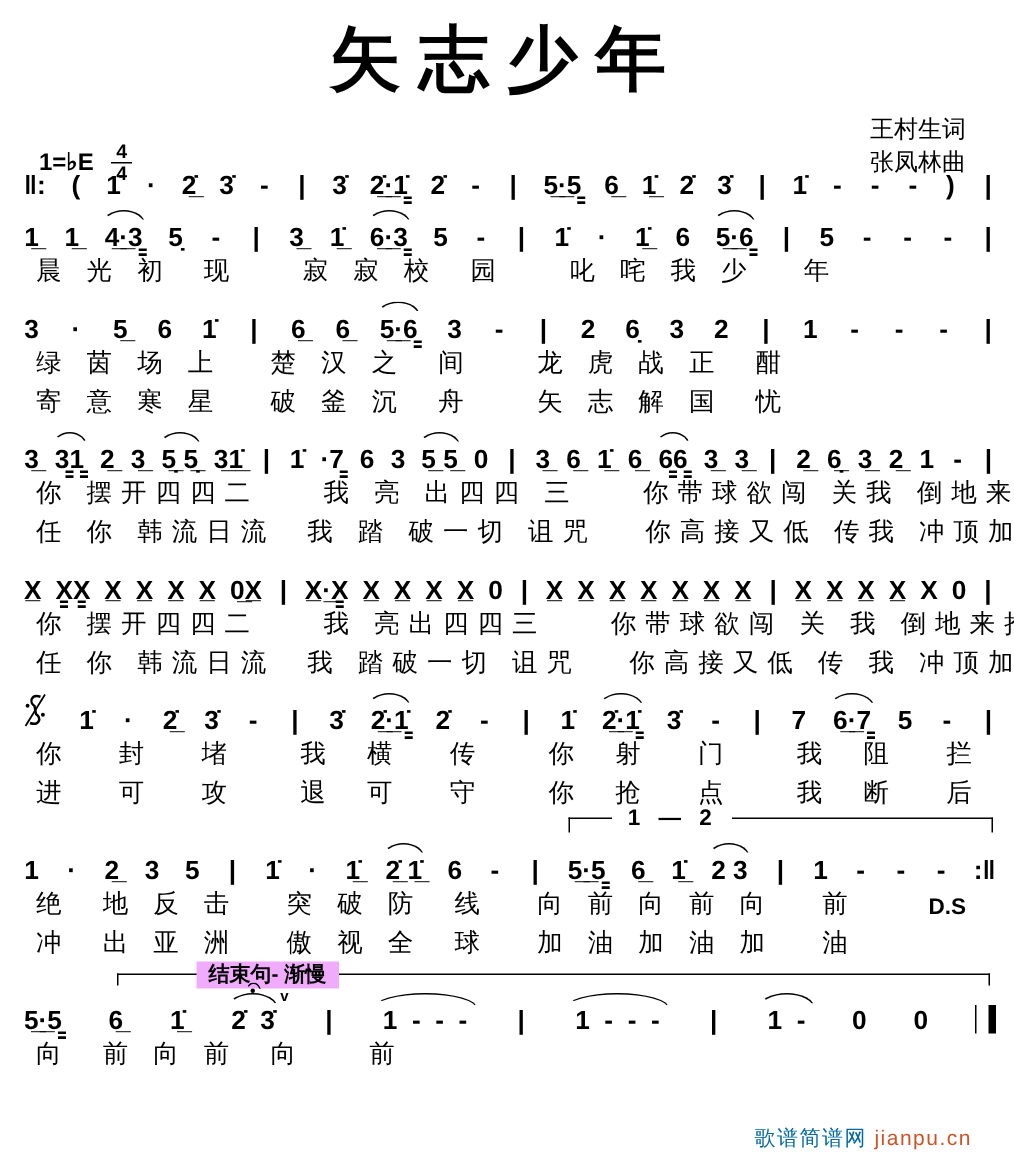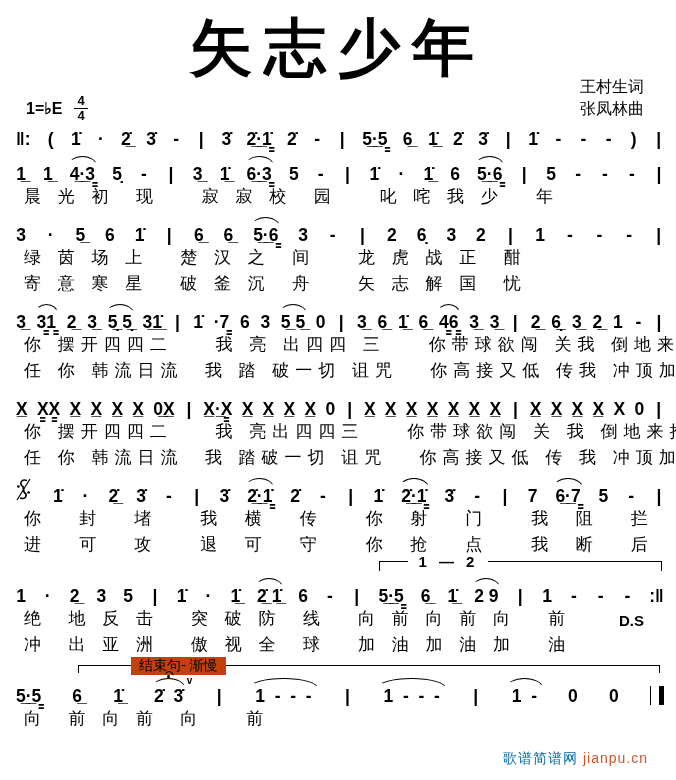--- a/index.html
+++ b/index.html
@@ -1,18 +1,18 @@
 <!DOCTYPE html>
 <html><head>
 <meta charset="utf-8">
 <style>
   html,body{margin:0;padding:0;background:#e8e8e8;}
   .sheet{position:relative;width:676px;height:780px;background:#ffffff;margin:0 auto;
          font-family:"Liberation Sans",sans-serif;color:#000;overflow:hidden;}
-  .title{margin:14px 0 0;text-align:center;font-size:62px;font-weight:900;letter-spacing:12px;
+  .title{margin:14px 0 0;text-align:center;font-size:47px;font-weight:900;letter-spacing:12px;
          font-family:"DejaVu Serif",serif;line-height:1.1;}
   .credits{position:absolute;top:76px;right:32px;font-size:16px;line-height:1.4;text-align:left;}
   .keysig{position:absolute;top:94px;left:26px;font-size:16px;font-weight:bold;display:flex;gap:12px;align-items:center;}
   .frac{display:inline-flex;flex-direction:column;font-size:13px;line-height:1.05;text-align:center;font-weight:bold;}
   .frac .top{border-bottom:1.3px solid #000;padding:0 3px;}
   #score{margin:34px 8px 0 12px;}
   .system{position:relative;margin-bottom:2px;padding:0 4px;}
   .notes{display:flex;justify-content:space-between;align-items:flex-end;font-weight:bold;
          font-size:17.5px;height:33px;}
   .tok{position:relative;display:inline-flex;flex-direction:column;align-items:center;justify-content:flex-end;}
@@ -25,21 +25,21 @@
   .breath{font-size:10px;font-weight:bold;align-self:flex-start;position:absolute;right:-9px;top:-2px;}
   .blfinal{display:inline-block;width:8px;height:19px;border-left:1.6px solid #000;border-right:5px solid #000;margin-bottom:1px;}
   .lyric{font-size:17px;height:26px;line-height:26px;letter-spacing:6px;white-space:pre;padding-left:8px;}
   .volta{position:absolute;top:1px;left:56%;right:6px;height:9px;
          border-top:1.5px solid #000;border-left:1.5px solid #000;border-right:1.5px solid #000;padding-left:24px;}
   .volta span{position:absolute;top:-9px;left:10%;background:#fff;padding:0 10px;font-size:15px;font-weight:bold;letter-spacing:4px;}
   .sys-volta{padding-top:13px;}
   .endwrap{position:relative;height:13px;}
   .endbracket{position:absolute;left:62px;right:4px;top:5px;height:7px;
          border-top:1.5px solid #000;border-left:1.5px solid #000;border-right:1.5px solid #000;}
-  .endbracket span{position:absolute;top:-9px;left:52px;background:#c2410c;padding:0 8px;font-size:14px;font-weight:normal;}
+  .endbracket span{position:absolute;top:-9px;left:52px;background:#f0abfc;padding:0 8px;font-size:14px;font-weight:bold;}
   .ds{position:absolute;right:24px;top:52px;font-size:15px;font-weight:bold;}
   .segno{margin-right:4px;align-self:flex-end;}
   .watermark{position:absolute;right:28px;bottom:12px;font-size:14px;letter-spacing:1px;}
   .wm-site{color:#0369a1;}
   .wm-domain{color:#cc5427;text-decoration:none;margin-left:5px;}
 </style>
 </head>
 <body>
 
 <div class="sheet">
@@ -439,21 +439,21 @@
             <span class="t">1̲̇</span>
           </span>
           <span class="tok">
             <span class="above"></span>
             <span class="t">6̲</span>
           </span>
           <span class="tok">
             <span class="above">
               <span class="arc"></span>
             </span>
-            <span class="t">4̳6̳</span>
+            <span class="t">6̳6̳</span>
           </span>
           <span class="tok">
             <span class="above"></span>
             <span class="t">3̲</span>
           </span>
           <span class="tok">
             <span class="above"></span>
             <span class="t">3̲</span>
           </span>
           <span class="tok">
@@ -788,21 +788,21 @@
             <span class="t">6̲</span>
           </span>
           <span class="tok">
             <span class="above"></span>
             <span class="t">1̲̇</span>
           </span>
           <span class="tok">
             <span class="above">
               <span class="arc"></span>
             </span>
-            <span class="t">2 9</span>
+            <span class="t">2 3</span>
           </span>
           <span class="tok">
             <span class="above"></span>
             <span class="t">|</span>
           </span>
           <span class="tok">
             <span class="above"></span>
             <span class="t">1</span>
           </span>
           <span class="tok">

